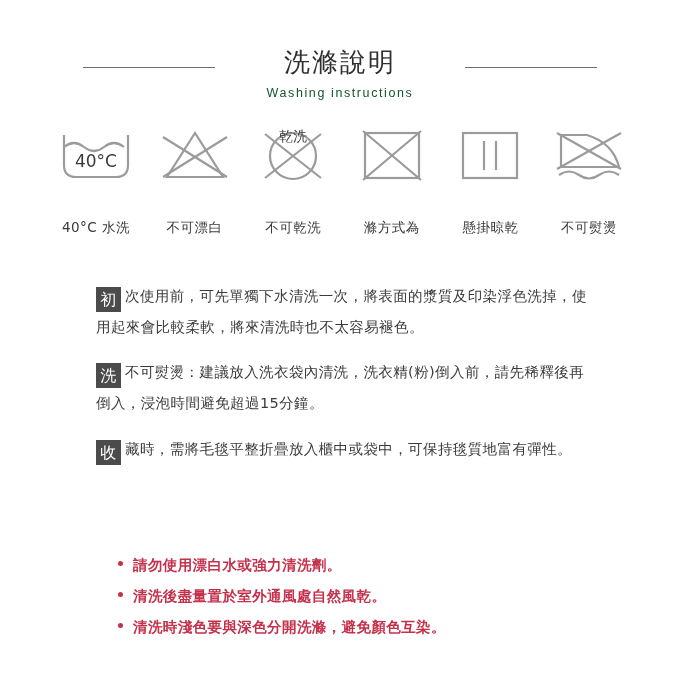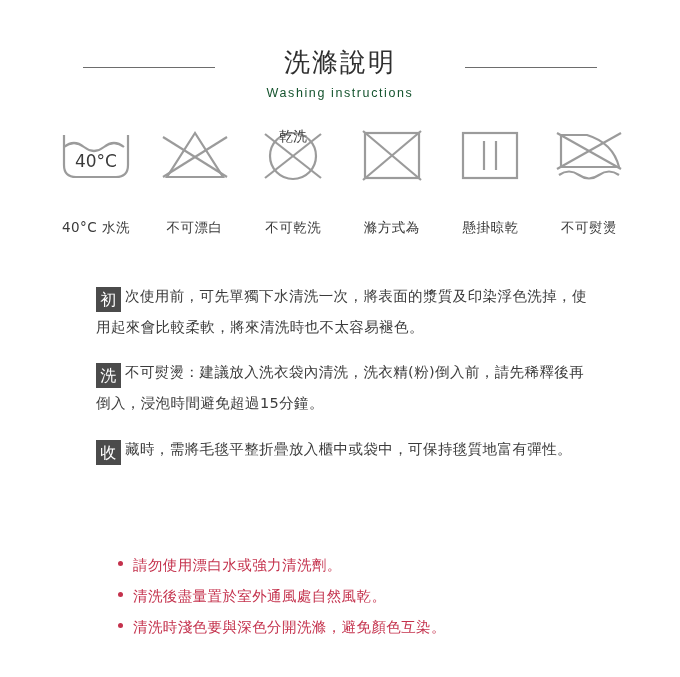--- a/index.html
+++ b/index.html
@@ -121,20 +121,21 @@
     margin-right: 4px;
     font-family: "DejaVu Sans", sans-serif;
   }
 
   
   .notes {
     position: absolute;
     top: 550px;
     left: 118px;
     width: 500px;
+    font-weight: bold;
   }
   .note {
     display: flex;
     align-items: baseline;
     color: #c4314c;
     font-size: 14.5px;
     line-height: 31px;
     letter-spacing: 0.4px;
     font-family: "DejaVu Sans", sans-serif;
   }

